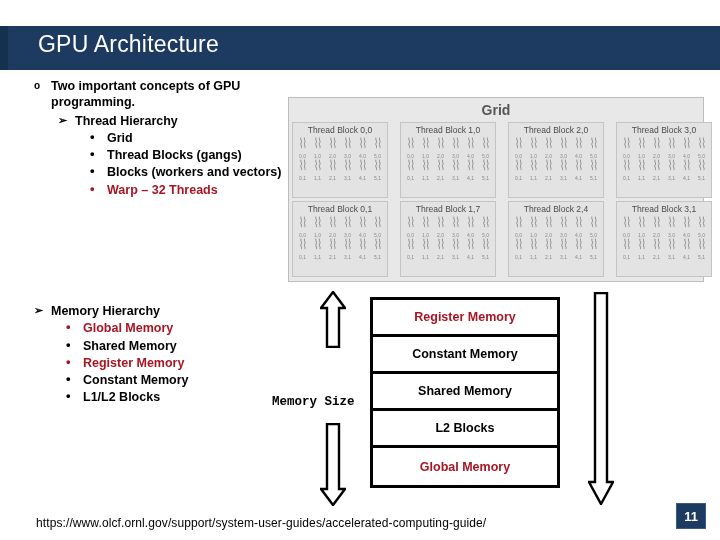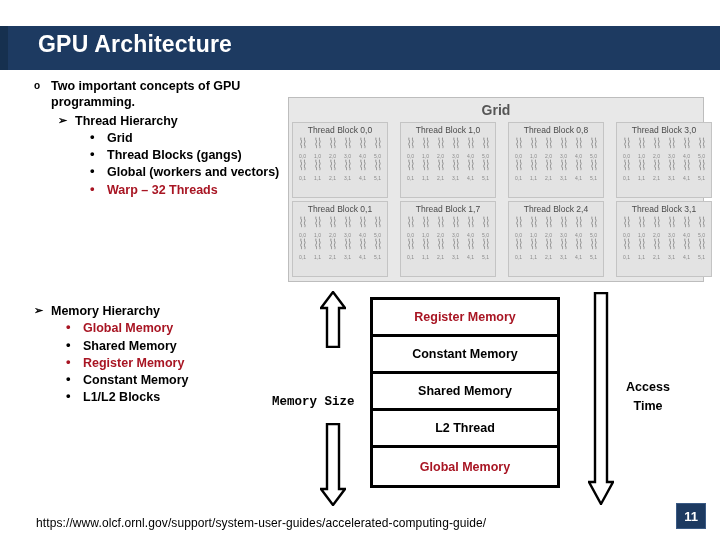--- a/index.html
+++ b/index.html
@@ -36,21 +36,21 @@
   #title-band {
     position: absolute;
     left: 0; top: 26px;
     width: 720px; height: 44px;
     background: #1d3a61;
   }
   #title-text {
     position: absolute;
     left: 38px; top: 31px;
     font-size: 23px;
-    font-weight: 700;
+    font-weight: 400;
     color: #ffffff;
     letter-spacing: 0.2px;
     white-space: nowrap;
   }
 
   
   #bullets {
     position: absolute;
     left: 34px; top: 78px;
     width: 250px;
@@ -254,21 +254,21 @@
       <span class="b-text">Grid</span>
     </div>
 
     <div class="b-row lvl3">
       <span class="b-mark">•</span>
       <span class="b-text">Thread Blocks (gangs)</span>
     </div>
 
     <div class="b-row lvl3">
       <span class="b-mark">•</span>
-      <span class="b-text">Global (workers and vectors)</span>
+      <span class="b-text">Blocks (workers and vectors)</span>
     </div>
 
     <div class="b-row lvl3 red">
       <span class="b-mark">•</span>
       <span class="b-text">Warp – 32 Threads</span>
     </div>
   </div>
 
   <div id="mem-bullets">
 
@@ -415,21 +415,21 @@
                   <div class="tcoord">4,1</div>
                 </div>
                 <div class="thread-cell">
                   <div class="squig">⌇⌇</div>
                   <div class="tcoord">5,1</div>
                 </div>
               </div>
             </div>
           </div>
           <div class="tblock">
-            <div class="tblock-title">Thread Block 0,8</div>
+            <div class="tblock-title">Thread Block 2,0</div>
             <div class="thread-grid">
               <div class="thread-line">
                 <div class="thread-cell">
                   <div class="squig">⌇⌇</div>
                   <div class="tcoord">0,0</div>
                 </div>
                 <div class="thread-cell">
                   <div class="squig">⌇⌇</div>
                   <div class="tcoord">1,0</div>
                 </div>
@@ -766,21 +766,21 @@
             </div>
           </div>
         </div>
       </div>
   </div>
 
   <div id="mem-table">
       <div class="mem-row red">Register Memory</div>
       <div class="mem-row">Constant Memory</div>
       <div class="mem-row">Shared Memory</div>
-      <div class="mem-row">L2 Thread</div>
+      <div class="mem-row">L2 Blocks</div>
       <div class="mem-row red">Global Memory</div>
     </div>
 
   <div class="arrow-up" id="arrow-up-left">
     <svg class="arrow-svg" width="26" height="57" viewBox="0 0 26 57" preserveAspectRatio="none">
       <polygon points="13,1 25,17 19,17 19,56 7,56 7,17 1,17" fill="#ffffff" stroke="#000000" stroke-width="2.4" stroke-linejoin="miter"></polygon>
     </svg>
   </div>
 
   <div class="arrow-down" id="arrow-down-left">
@@ -790,21 +790,17 @@
   </div>
 
   <div class="arrow-down" id="arrow-down-right">
     <svg class="arrow-svg" width="26" height="213" viewBox="0 0 26 213" preserveAspectRatio="none">
       <polygon points="13,212 25,190 19,190 19,1 7,1 7,190 1,190" fill="#ffffff" stroke="#000000" stroke-width="2.4" stroke-linejoin="miter"></polygon>
     </svg>
   </div>
 
   <div id="memory-size-label">Memory Size</div>
 
-  <div id="access-time-label">
-    <div>Access</div>
-    <div>Time</div>
-  </div>
 
   <div id="footer-url">https://www.olcf.ornl.gov/support/system-user-guides/accelerated-computing-guide/</div>
   <div id="page-badge">11</div>
 
 </div>
 
 </body></html>

